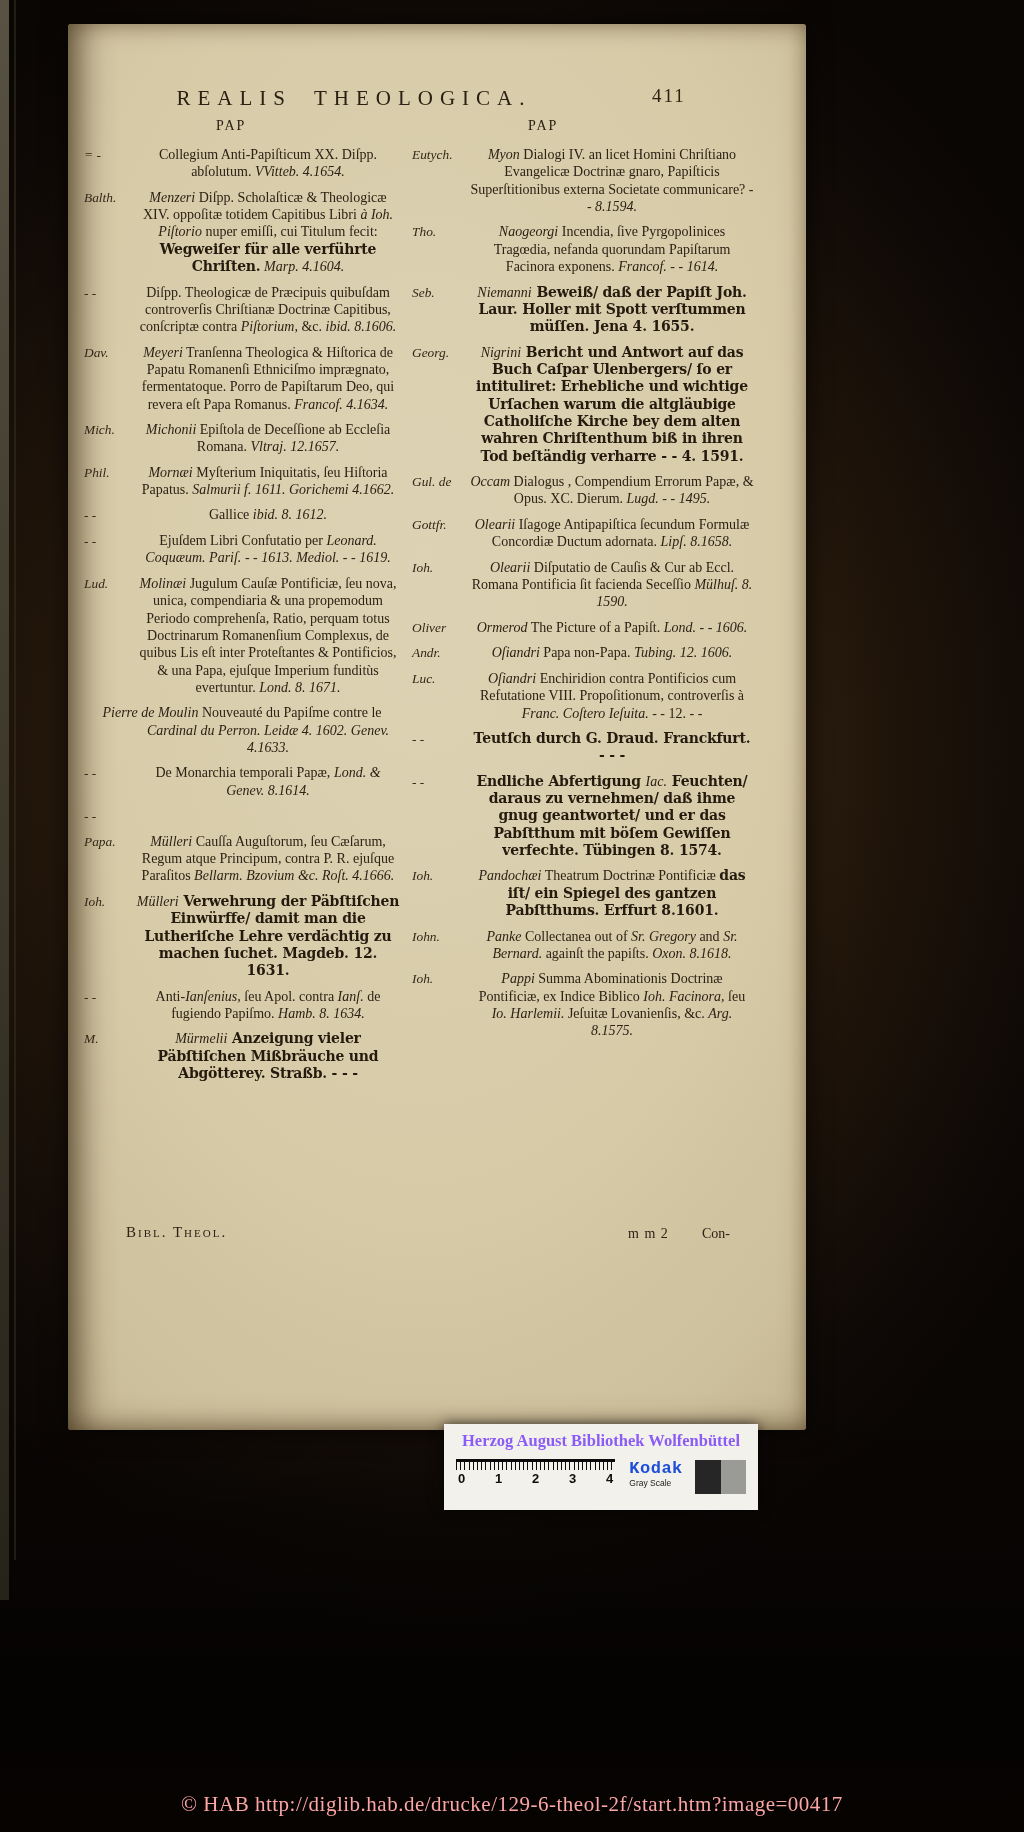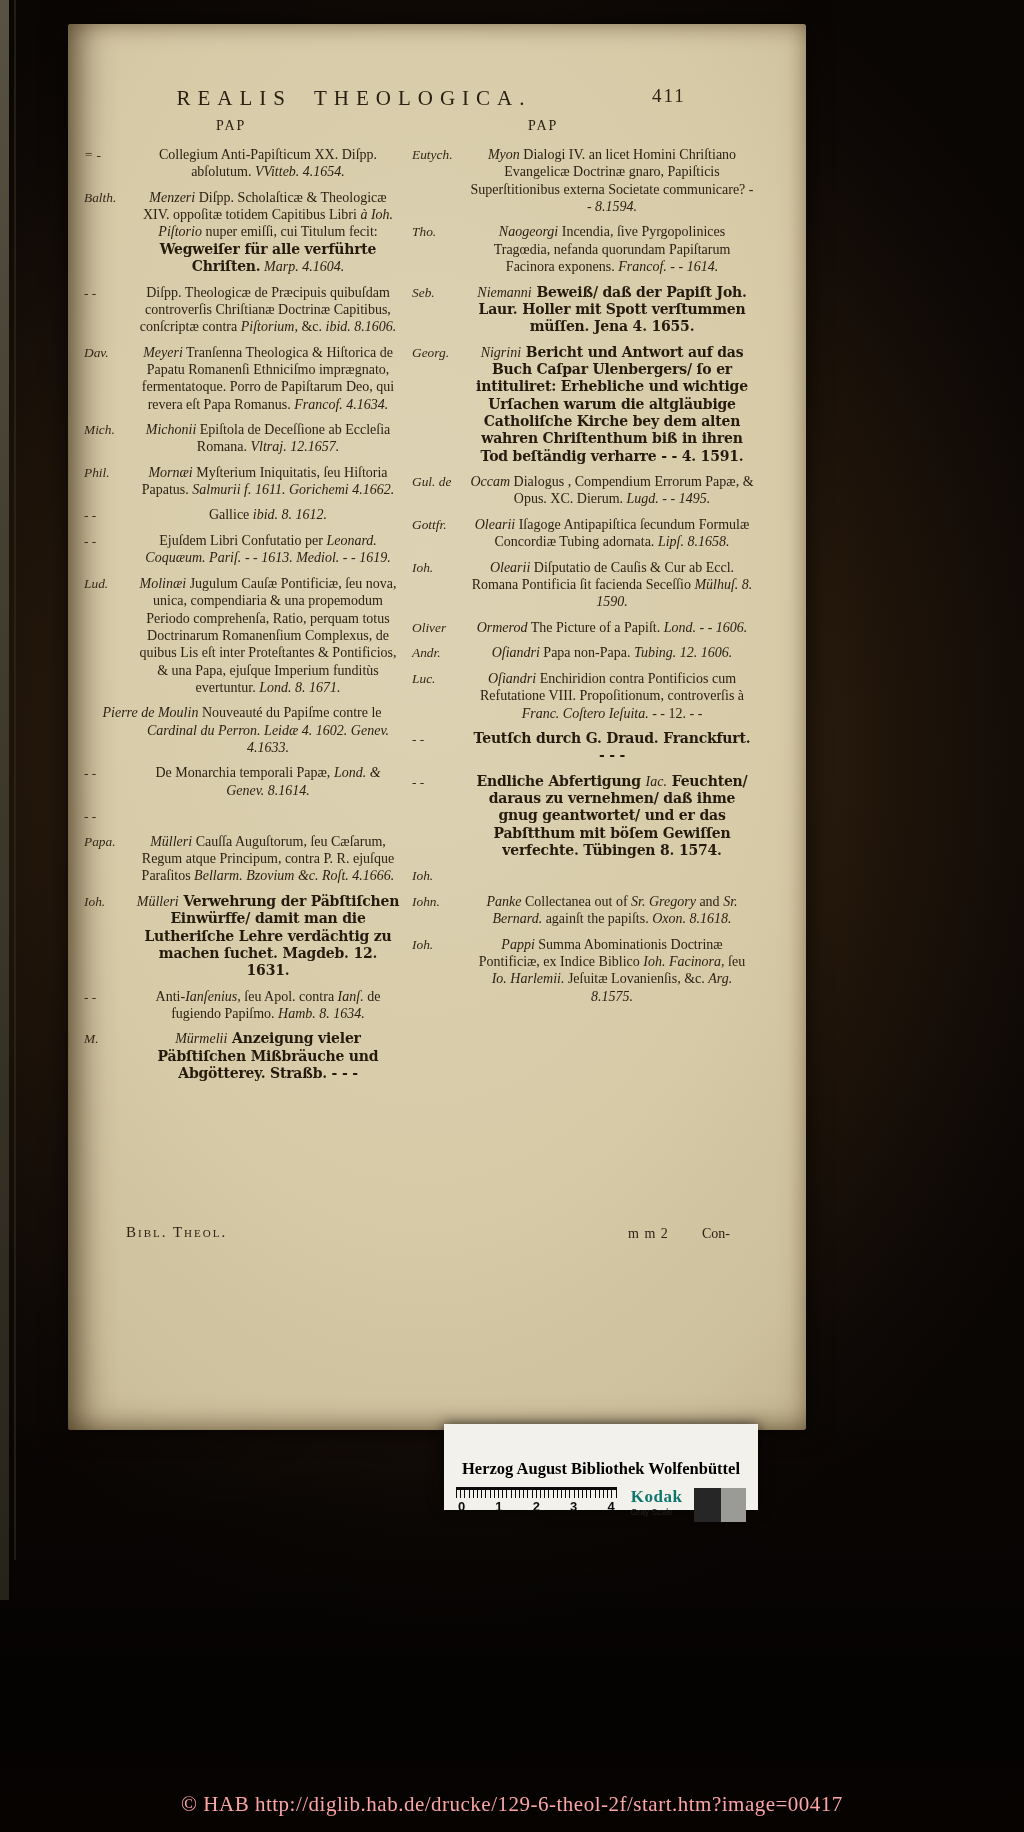--- a/index.html
+++ b/index.html
@@ -48,30 +48,30 @@
   .s-i { font-style:italic; }
   .s-f { font-family:"DejaVu Serif",serif; font-weight:bold; letter-spacing:-0.2px; color:#241b0e; }
 
   .pfoot { position:absolute; color:#2c2215; }
   .sig   { left:58px;  top:1200px; font-variant:small-caps; letter-spacing:2px; font-size:15px; }
   .gath  { left:560px; top:1202px; font-size:14px; letter-spacing:1px; }
   .catch { left:634px; top:1202px; font-size:14px;font-family:Liberation Serif, serif; }
 
   .kodak-strip { position:absolute; left:444px; top:1424px; width:314px; height:86px;
     background:#f2f1ec; box-shadow:0 0 12px rgba(0,0,0,.65); padding:7px 12px 0; }
-  .strip-title { font-weight:bold; font-size:16.5px; text-align:center; color:#000000; white-space:nowrap;margin-top:28px; }
+  .strip-title { font-weight:bold; font-size:16.5px; text-align:center; color:#8b5cf6; white-space:nowrap; }
   .strip-row { display:flex; align-items:flex-start; margin-top:8px; }
   .ruler { width:168px; }
   .ruler .ticks { height:11px; border-top:3px solid #0b0b0b;
     background:repeating-linear-gradient(90deg, #0b0b0b 0 1px, transparent 1px 4.2px); }
   .ruler .numbers { display:flex; justify-content:space-between; padding:1px 2px 0;
     font-family:"Liberation Sans",sans-serif; font-weight:bold; font-size:13px; color:#0d0d0d; }
   .kodak { margin-left:14px; }
-  .kodak-name { font-family:Liberation Serif, serif; font-weight:bold; font-size:17px;
-    color:#0f766e; letter-spacing:.5px; }
+  .kodak-name { font-family:Liberation Mono, monospace; font-weight:bold; font-size:17px;
+    color:#1d4ed8; letter-spacing:.5px; }
   .kodak-sub { font-family:"Liberation Sans",sans-serif; font-size:8.5px; color:#222; }
   .sw { height:34px; margin-top:1px; }
   .sw-dark { width:28px; background:#262626; margin-left:12px; }
   .sw-mid  { width:26px; background:#9a9a97; }
 
   .caption { position:absolute; left:0; top:1792px; width:1024px; text-align:center;
     font-size:21px; color:#fca5a5; letter-spacing:.5px; }
 </style>
 </head>
 <body>
@@ -171,21 +171,21 @@
           <div class="entry">
             <div class="label">Georg.</div>
             <div class="body"><span class="s-i">Nigrini</span><span class="s-f"> Bericht und Antwort auf das Buch Caſpar Ulenbergers/ ſo er intituliret: Erhebliche und wichtige Urſachen warum die altgläubige Catholiſche Kirche bey dem alten wahren Chriſtenthum biß in ihren Tod beſtändig verharre - - 4. 1591.</span></div>
           </div>
           <div class="entry">
             <div class="label">Gul. de</div>
             <div class="body"><span class="s-i">Occam</span><span class="s-r"> Dialogus , Compendium Errorum Papæ, &amp; Opus. XC. Dierum. </span><span class="s-i">Lugd. - - 1495.</span></div>
           </div>
           <div class="entry">
             <div class="label">Gottfr.</div>
-            <div class="body"><span class="s-i">Olearii</span><span class="s-r"> Iſagoge Antipapiſtica ſecundum Formulæ Concordiæ Tubing adornata. </span><span class="s-i">Lipſ. 8.1658.</span></div>
+            <div class="body"><span class="s-i">Olearii</span><span class="s-r"> Iſagoge Antipapiſtica ſecundum Formulæ Concordiæ Ductum adornata. </span><span class="s-i">Lipſ. 8.1658.</span></div>
           </div>
           <div class="entry">
             <div class="label">Ioh.</div>
             <div class="body"><span class="s-i">Olearii</span><span class="s-r"> Diſputatio de Cauſis &amp; Cur ab Eccl. Romana Pontificia ſit facienda Seceſſio </span><span class="s-i">Mülhuſ. 8. 1590.</span></div>
           </div>
           <div class="entry">
             <div class="label">Oliver</div>
             <div class="body"><span class="s-i">Ormerod</span><span class="s-r"> The Picture of a Papiſt. </span><span class="s-i">Lond. - - 1606.</span></div>
           </div>
           <div class="entry">
@@ -199,20 +199,21 @@
           <div class="entry">
             <div class="label">- -</div>
             <div class="body"><span class="s-f">Teutſch durch G. Draud. Franckfurt. - - -</span></div>
           </div>
           <div class="entry">
             <div class="label">- -</div>
             <div class="body"><span class="s-f">Endliche Abfertigung </span><span class="s-i">Iac.</span><span class="s-f"> Feuchten/ daraus zu vernehmen/ daß ihme gnug geantwortet/ und er das Pabſtthum mit böſem Gewiſſen verfechte. Tübingen 8. 1574.</span></div>
           </div>
           <div class="entry">
             <div class="label">Ioh.</div>
+            <div class="body"><span class="s-i">Pandochæi</span><span class="s-r"> Theatrum Doctrinæ Pontificiæ </span><span class="s-f">das iſt/ ein Spiegel des gantzen Pabſtthums. Erffurt 8.1601.</span></div>
           </div>
           <div class="entry">
             <div class="label">Iohn.</div>
             <div class="body"><span class="s-i">Panke</span><span class="s-r"> Collectanea out of </span><span class="s-i">Sr. Gregory</span><span class="s-r"> and </span><span class="s-i">Sr. Bernard.</span><span class="s-r"> againſt the papiſts. </span><span class="s-i">Oxon. 8.1618.</span></div>
           </div>
           <div class="entry">
             <div class="label">Ioh.</div>
             <div class="body"><span class="s-i">Pappi</span><span class="s-r"> Summa Abominationis Doctrinæ Pontificiæ, ex Indice Biblico </span><span class="s-i">Ioh. Facinora,</span><span class="s-r"> ſeu </span><span class="s-i">Io. Harlemii.</span><span class="s-r"> Jeſuitæ Lovanienſis, &amp;c. </span><span class="s-i">Arg. 8.1575.</span></div>
           </div>
         </div>

